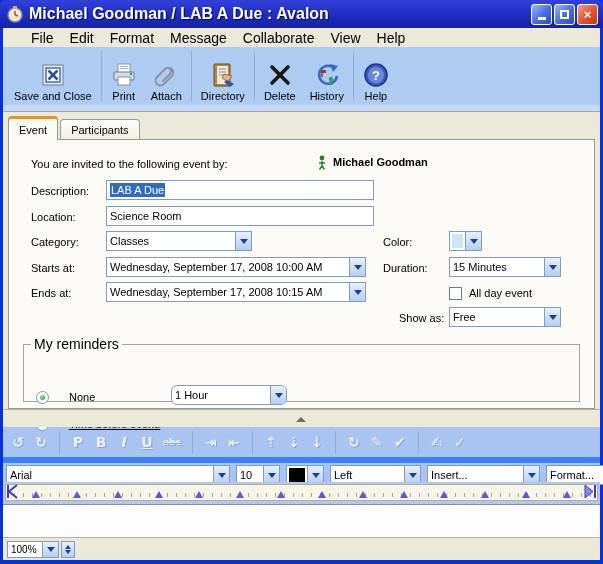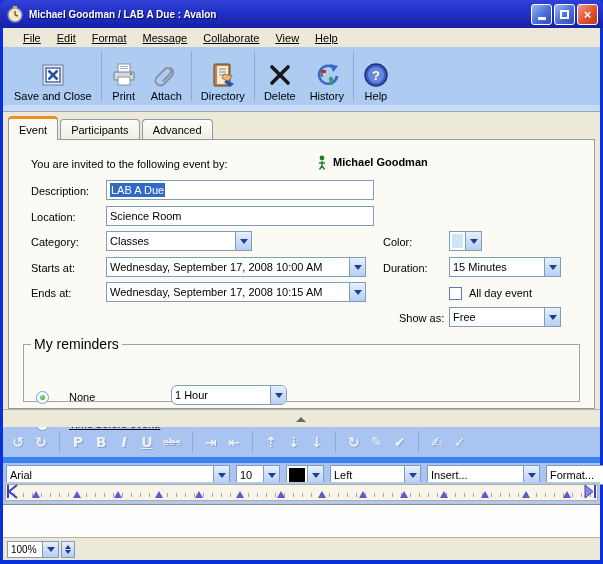--- a/index.html
+++ b/index.html
@@ -14,37 +14,37 @@
   
   .titlebar {
     margin-left:-3px; margin-right:-3px;
     height:28px; display:flex; align-items:center;
     background:linear-gradient(180deg,#3141d8 0%,#2330c6 45%,#1620a6 100%);
     border-top-left-radius:6px; border-top-right-radius:6px;
     padding:0 5px 0 6px;
   }
   .titlebar .ticon { width:18px; height:18px; margin-right:5px; flex:0 0 auto; }
   .titlebar .ttext {
-    color:#fff; font-weight:bold; font-size:10px; flex:1 1 auto;
+    color:#fff; font-weight:bold; font-size:16px; flex:1 1 auto;
     text-shadow:1px 1px 1px #00085a; white-space:nowrap; overflow:hidden;
   }
   .winbtns { display:flex; gap:2px; }
   .wbtn {
     width:21px; height:21px; border:1px solid #fff; border-radius:3px;
     display:flex; align-items:center; justify-content:center;
     background:linear-gradient(135deg,#9cb8f2 0%,#4a6cd8 55%,#2c4cc0 100%);
     color:#fff; font-size:11px; font-weight:bold; line-height:1;
   }
   .wbtn.close { background:linear-gradient(135deg,#f0a088 0%,#e05230 55%,#c03818 100%); font-size:13px; }
   .wbtn .minbar { width:8px; height:3px; background:#fff; margin-top:9px; }
   .wbtn .maxbox { width:9px; height:9px; border:2px solid #fff; }
   
   .menubar {
     height:19px; background:#ece9d8; display:flex; align-items:center;
-    font-size:11px; color:#000; padding-left:12px;text-decoration:underline;
+    font-size:14px; color:#000; padding-left:20px;
   }
   .menubar .mitem { padding:2px 8px; }
   
   .toolbar {
     height:58px; background:#aecbf2; display:flex; align-items:stretch; padding:2px 4px 0 4px;
   }
   .tbtn {
     display:flex; flex-direction:column; align-items:center; justify-content:flex-end;
     padding:2px 7px 3px 7px; font-size:11px; color:#000; gap:2px;
   }
@@ -262,23 +262,20 @@
     </div>
   </div>
   <div class="toolstrip"></div>
 
   <div class="tabzone">
     <div class="tab active">
       <span>Event</span>
     </div>
     <div class="tab">
       <span>Participants</span>
-    </div>
-    <div class="tab">
-      <span>Advanced</span>
     </div>
   </div>
 
   <div class="panelwrap">
   <div class="panel">
 
     <div class="prow" style="top:14px; left:22px;">
       <span>You are invited to the following event by:</span>
     </div>
     <div class="prow" style="top:12px; left:308px;">

